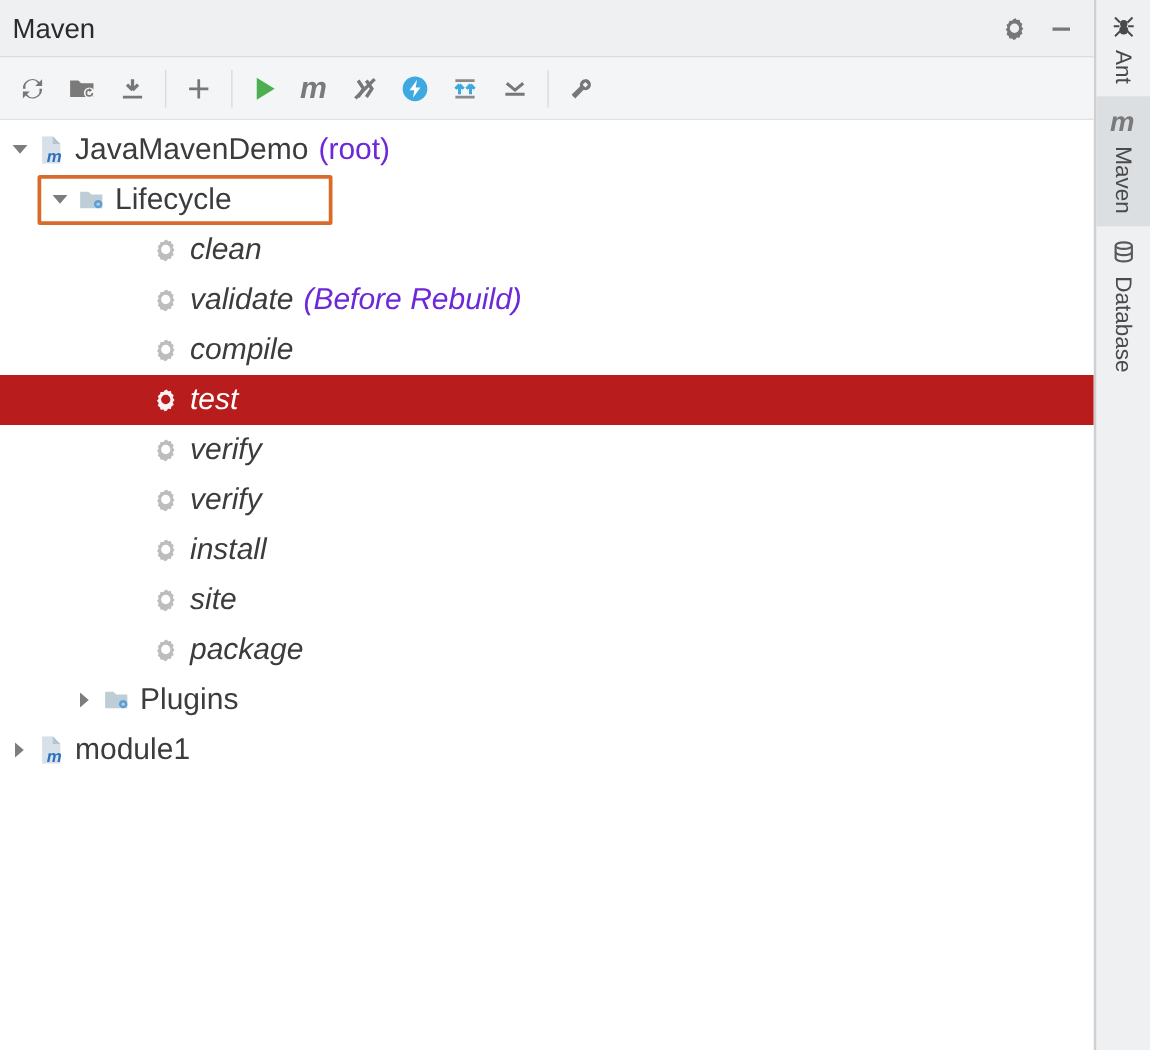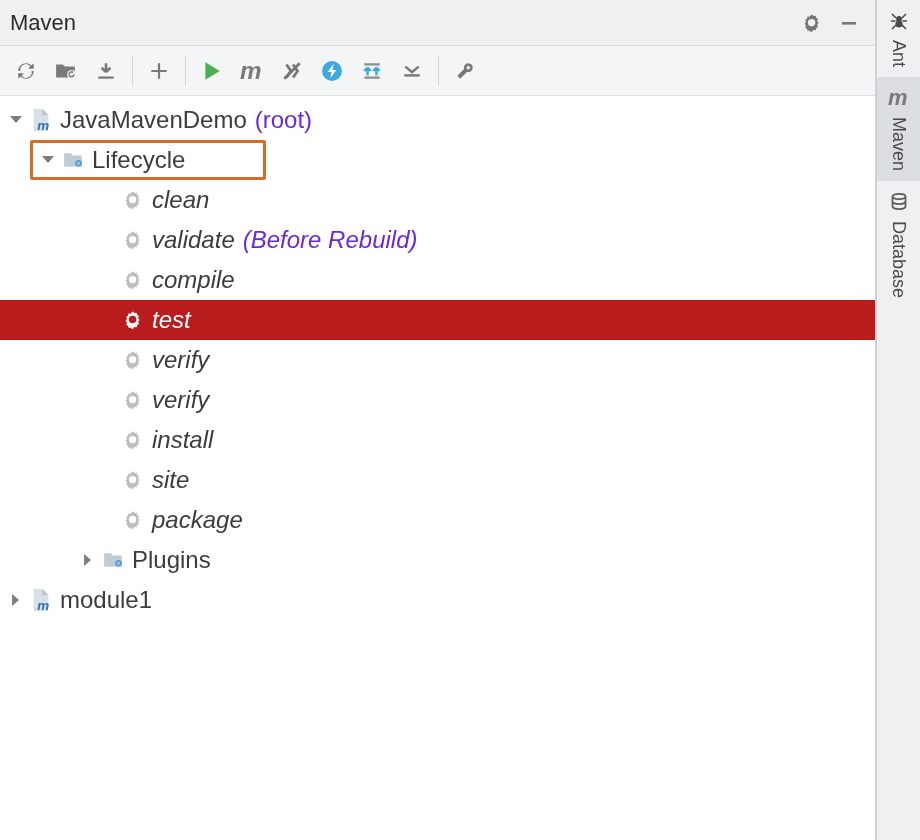--- a/index.html
+++ b/index.html
@@ -136,21 +136,21 @@
   .side-tab .side-label {
     writing-mode: vertical-rl;
     font-size: 18px;
     color: #4a4a4a;
     padding: 6px 0 10px 0;
   }
   svg { display: block; }
   
   .ind0 { padding-left: 8px; }
   .ind1 { padding-left: 40px; }
-  .ind2 { padding-left: 80px; }
+  .ind2 { padding-left: 60px; }
   .ind3 { padding-left: 118px; font-style: italic; }
 </style>
 </head>
 <body>
 
 <svg width="0" height="0" style="position:absolute">
   <defs>
 
     <g id="gear">
       <path d="M11 4.2l-.3-1.4-1.7.1-.6-1L7 2.4l-.6 1-1.7-.1L4.4 4.7l-1.3.9.5 1.6-1 1.3 1 1.3-.5 1.6 1.3.9.3 1.4 1.7-.1.6 1 1.4-.5.6-1 1.7.1.3-1.4 1.3-.9-.5-1.6 1-1.3-1-1.3.5-1.6zM7.7 10.4a2.7 2.7 0 1 1 0-5.4 2.7 2.7 0 0 1 0 5.4z" fill="currentColor"></path>

